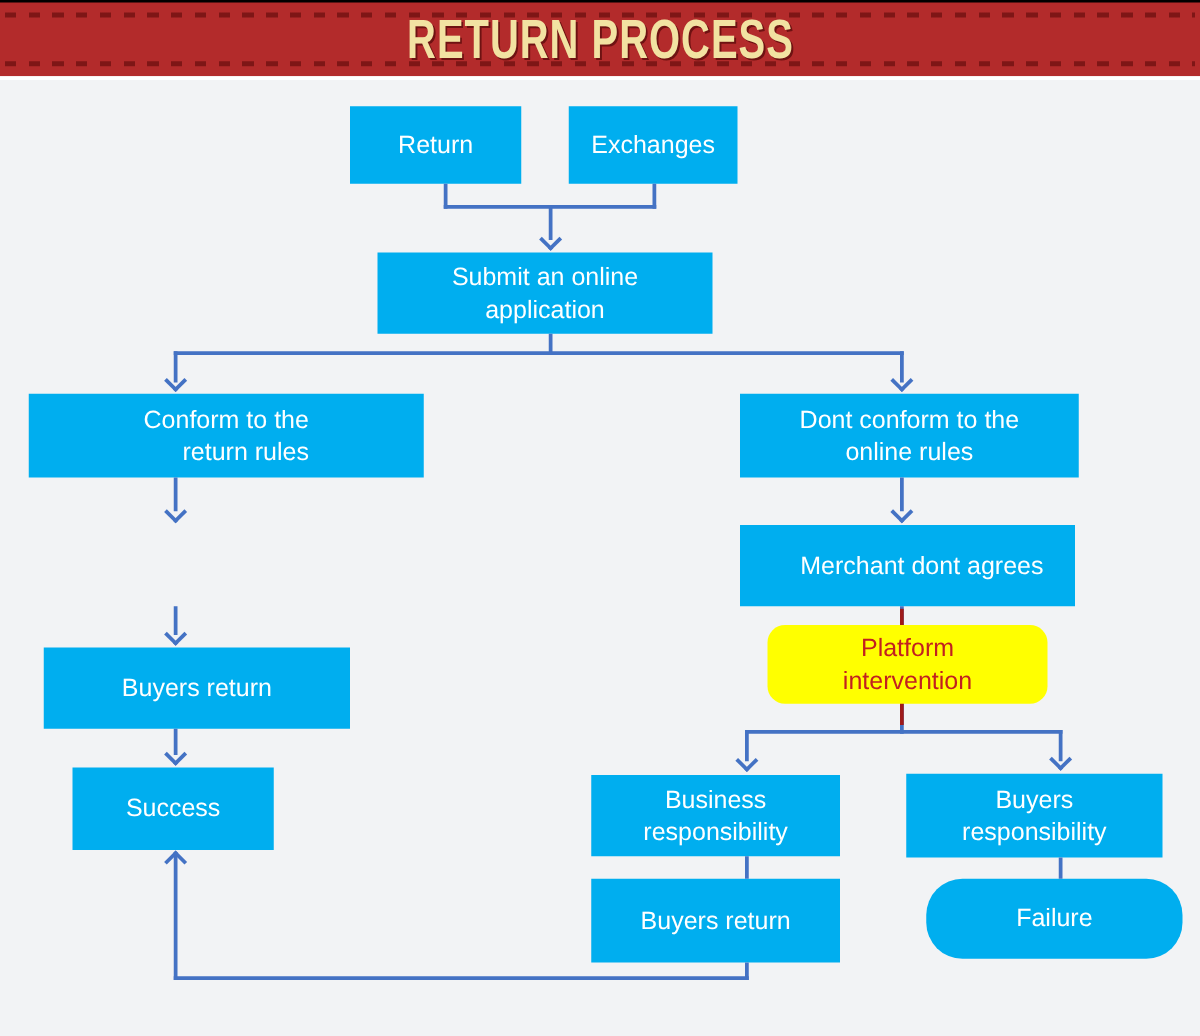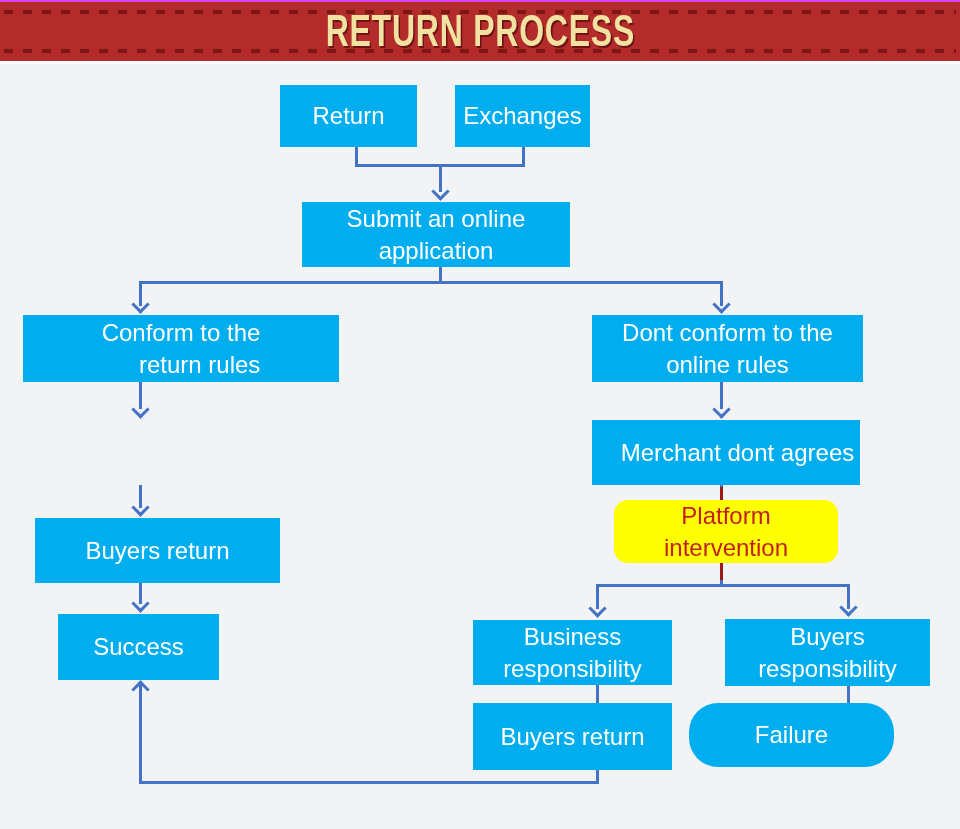--- a/index.html
+++ b/index.html
@@ -17,21 +17,21 @@
   html,body{margin:0;padding:0;}
   body{font-family:"Liberation Sans", sans-serif; background:#fff;}
   #canvas{
     position:relative; width:960px; height:829px; overflow:hidden;
     background:var(--background);
   }
   
   .banner{
     position:absolute; left:0; top:0; width:960px; height:61px;
     background:var(--header-bg);
-    border-top:2px solid #d946ef;
+    border-top:2px solid #000000;
     box-sizing:border-box;
     display:flex; align-items:center; justify-content:center;
   }
   .banner-strip{position:absolute; left:0; top:61px; width:960px; height:3px; background:#ffffff;}
   .dash{
     position:absolute; left:4px; right:4px; height:4px;
     background:repeating-linear-gradient(to right, var(--header-dash) 0, var(--header-dash) 9px, transparent 9px, transparent 19px);
   }
   .dash.top{top:8px;}
   .dash.bottom{bottom:8px;}
@@ -41,21 +41,21 @@
     font-size:41px; font-weight:bold; letter-spacing:1px;
     transform:scale(0.78,1.08);
     text-shadow:2px 2px 0 #6E1212;
     white-space:nowrap;
   }
   
   .node{
     position:absolute; box-sizing:border-box;
     background:var(--node-fill); color:var(--node-text);
     display:flex; align-items:center; justify-content:center;
-    text-align:center; font-size:24px; line-height:1.3;
+    text-align:center; font-size:20px; line-height:1.3;
     white-space:pre-line;
   }
   .node.highlight{
     background:var(--highlight-fill); color:var(--highlight-text);
     border-radius:14px; z-index:3;
   }
   
   .line{position:absolute; background:var(--connector); z-index:1;}
   .line.red{background:var(--highlight-connector); z-index:2;}
   .chev{position:absolute; width:13px; height:13px; box-sizing:border-box; z-index:2;}
@@ -85,21 +85,21 @@
   <div class="node" style="left:592px; top:420px; width:268px; height:65px;padding-left:23px;">Merchant dont agrees</div>
   <div class="node" style="left:35px;  top:518px; width:245px; height:65px;">Buyers return</div>
   <div class="node highlight" style="left:614px; top:500px; width:224px; height:63px;">Platform
 intervention</div>
   <div class="node" style="left:58px;  top:614px; width:161px; height:66px;">Success</div>
   <div class="node" style="left:473px; top:620px; width:199px; height:65px;text-align:center;">Business
 responsibility</div>
   <div class="node" style="left:725px; top:619px; width:205px; height:67px;">Buyers
 responsibility</div>
   <div class="node" style="left:473px; top:703px; width:199px; height:67px;">Buyers return</div>
-  <div class="node" style="left:689px; top:703px; width:205px; height:64px;border-radius:29px;">Failure</div>
+  <div class="node" style="left:741px; top:703px; width:205px; height:64px;border-radius:29px;">Failure</div>
 
   <div class="line" style="left:355px; top:147px; width:3px; height:20px;"></div>
   <div class="line" style="left:522px; top:147px; width:3px; height:20px;"></div>
   <div class="line" style="left:355px; top:164px; width:170px; height:3px;"></div>
   <div class="line" style="left:439px; top:164px; width:3px; height:28px;"></div>
   <div class="chev down" style="left:434px; top:185px;"></div>
 
   <div class="line" style="left:439px; top:267px; width:3px; height:17px;"></div>
   <div class="line" style="left:139px; top:281px; width:584px; height:3px;"></div>
   <div class="line" style="left:139px; top:281px; width:3px; height:25px;"></div>

